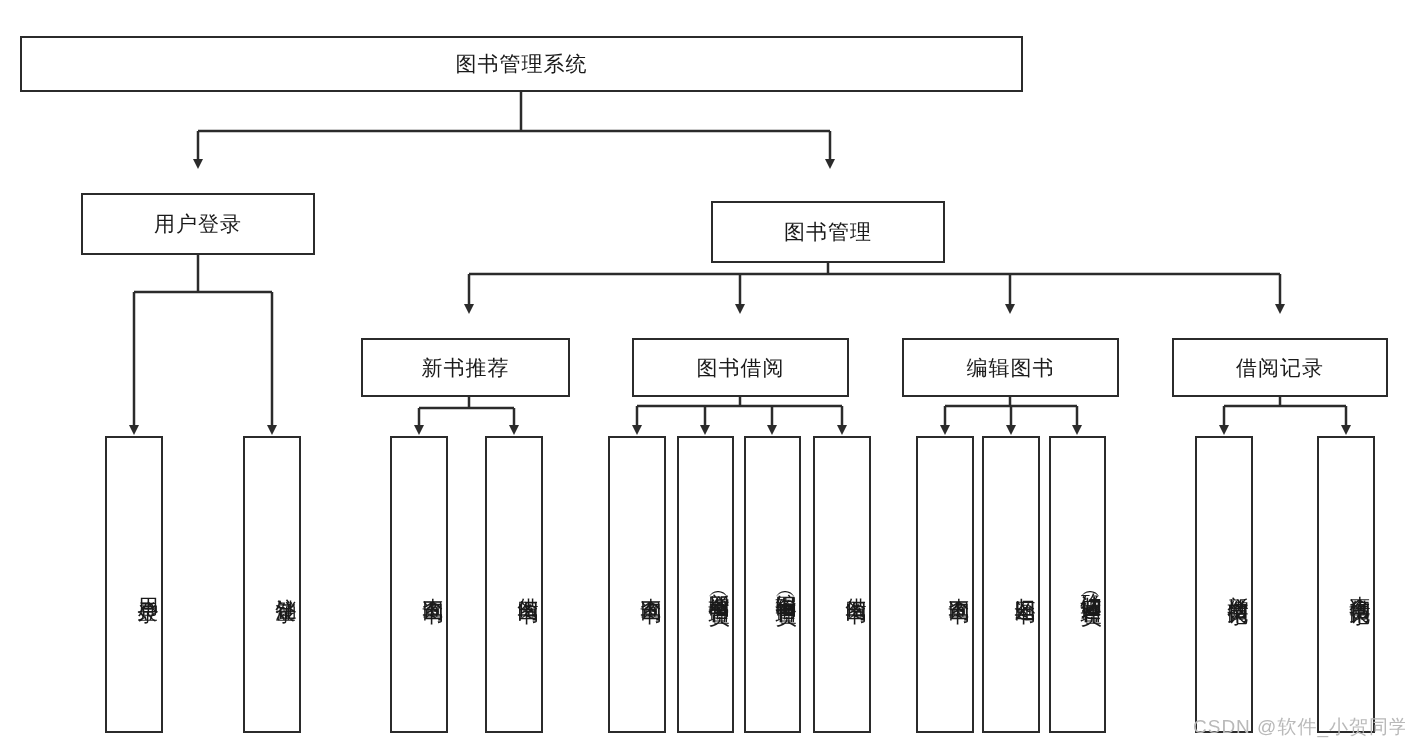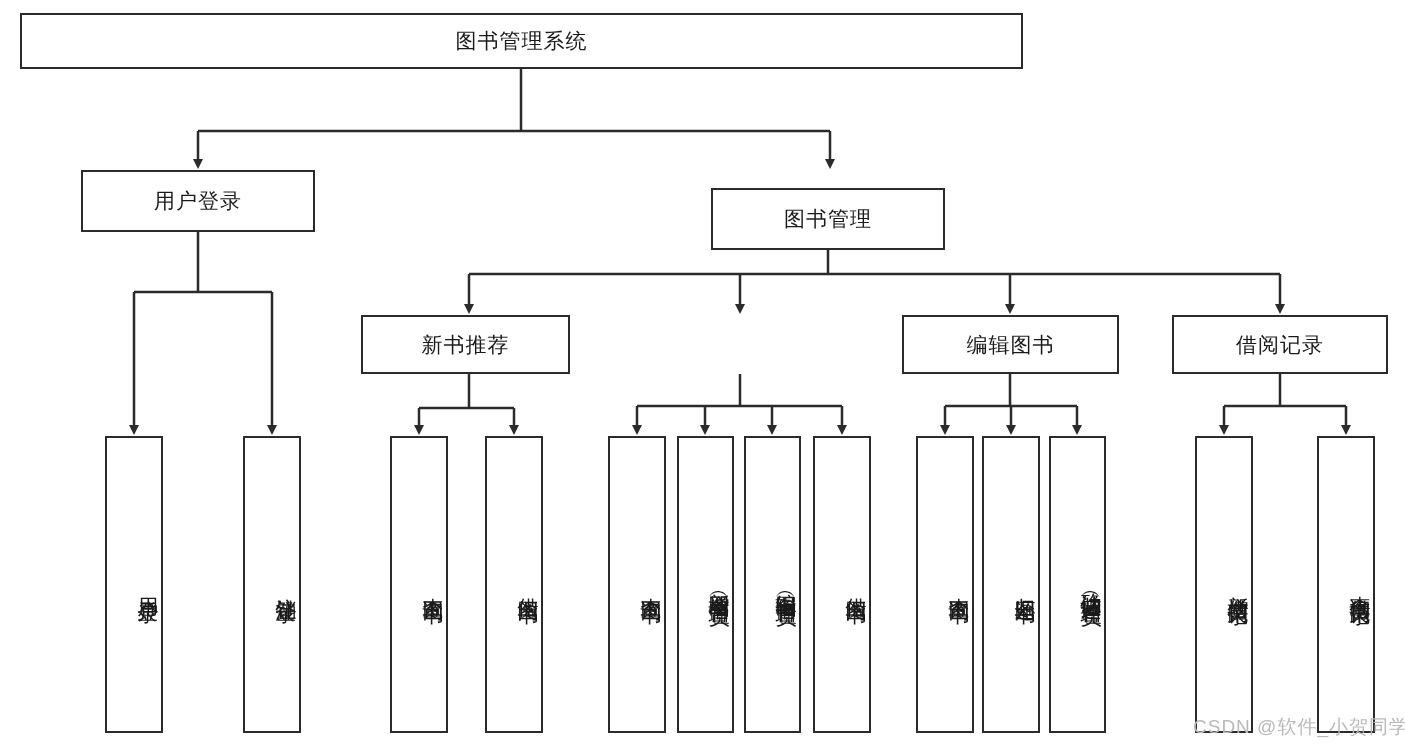--- a/index.html
+++ b/index.html
@@ -24,20 +24,21 @@
     background: #ffffff;
     display: flex;
     align-items: center;
     justify-content: center;
     color: #1a1a1a;
   }
   .node.horiz {
     font-size: 21px;
     letter-spacing: 1px;
     line-height: 1.2;
+    margin-top: 23px;
   }
   .node.vert {
     writing-mode: vertical-rl;
     text-orientation: upright;
     font-size: 21px;
     line-height: 1.25;
     letter-spacing: 2px;
     padding: 6px 0;
     align-items: flex-start;
     justify-content: center;
@@ -118,26 +119,29 @@
     </g>
   </svg>
 
   <div class="node horiz" style="left:20px;top:13px;width:1003px;height:56px;">
     <span>图书管理系统</span>
   </div>
 
   <div class="node horiz" style="left:81px;top:170px;width:234px;height:62px;">
     <span>用户登录</span>
   </div>
-  <div class="node horiz" style="left:711px;top:188px;width:234px;height:62px;">
+  <div class="node horiz" style="left:711px;top:178px;width:234px;height:62px;">
     <span>图书管理</span>
   </div>
 
   <div class="node horiz" style="left:361px;top:315px;width:209px;height:59px;">
     <span>新书推荐</span>
+  </div>
+  <div class="node horiz" style="left:632px;top:315px;width:217px;height:59px;">
+    <span>图书借阅</span>
   </div>
   <div class="node horiz" style="left:902px;top:315px;width:217px;height:59px;">
     <span>编辑图书</span>
   </div>
   <div class="node horiz" style="left:1172px;top:315px;width:216px;height:59px;">
     <span>借阅记录</span>
   </div>
 
   <div class="node vert" style="left:105px;top:436px;width:58px;height:297px;">
     <span>用户登录</span>

